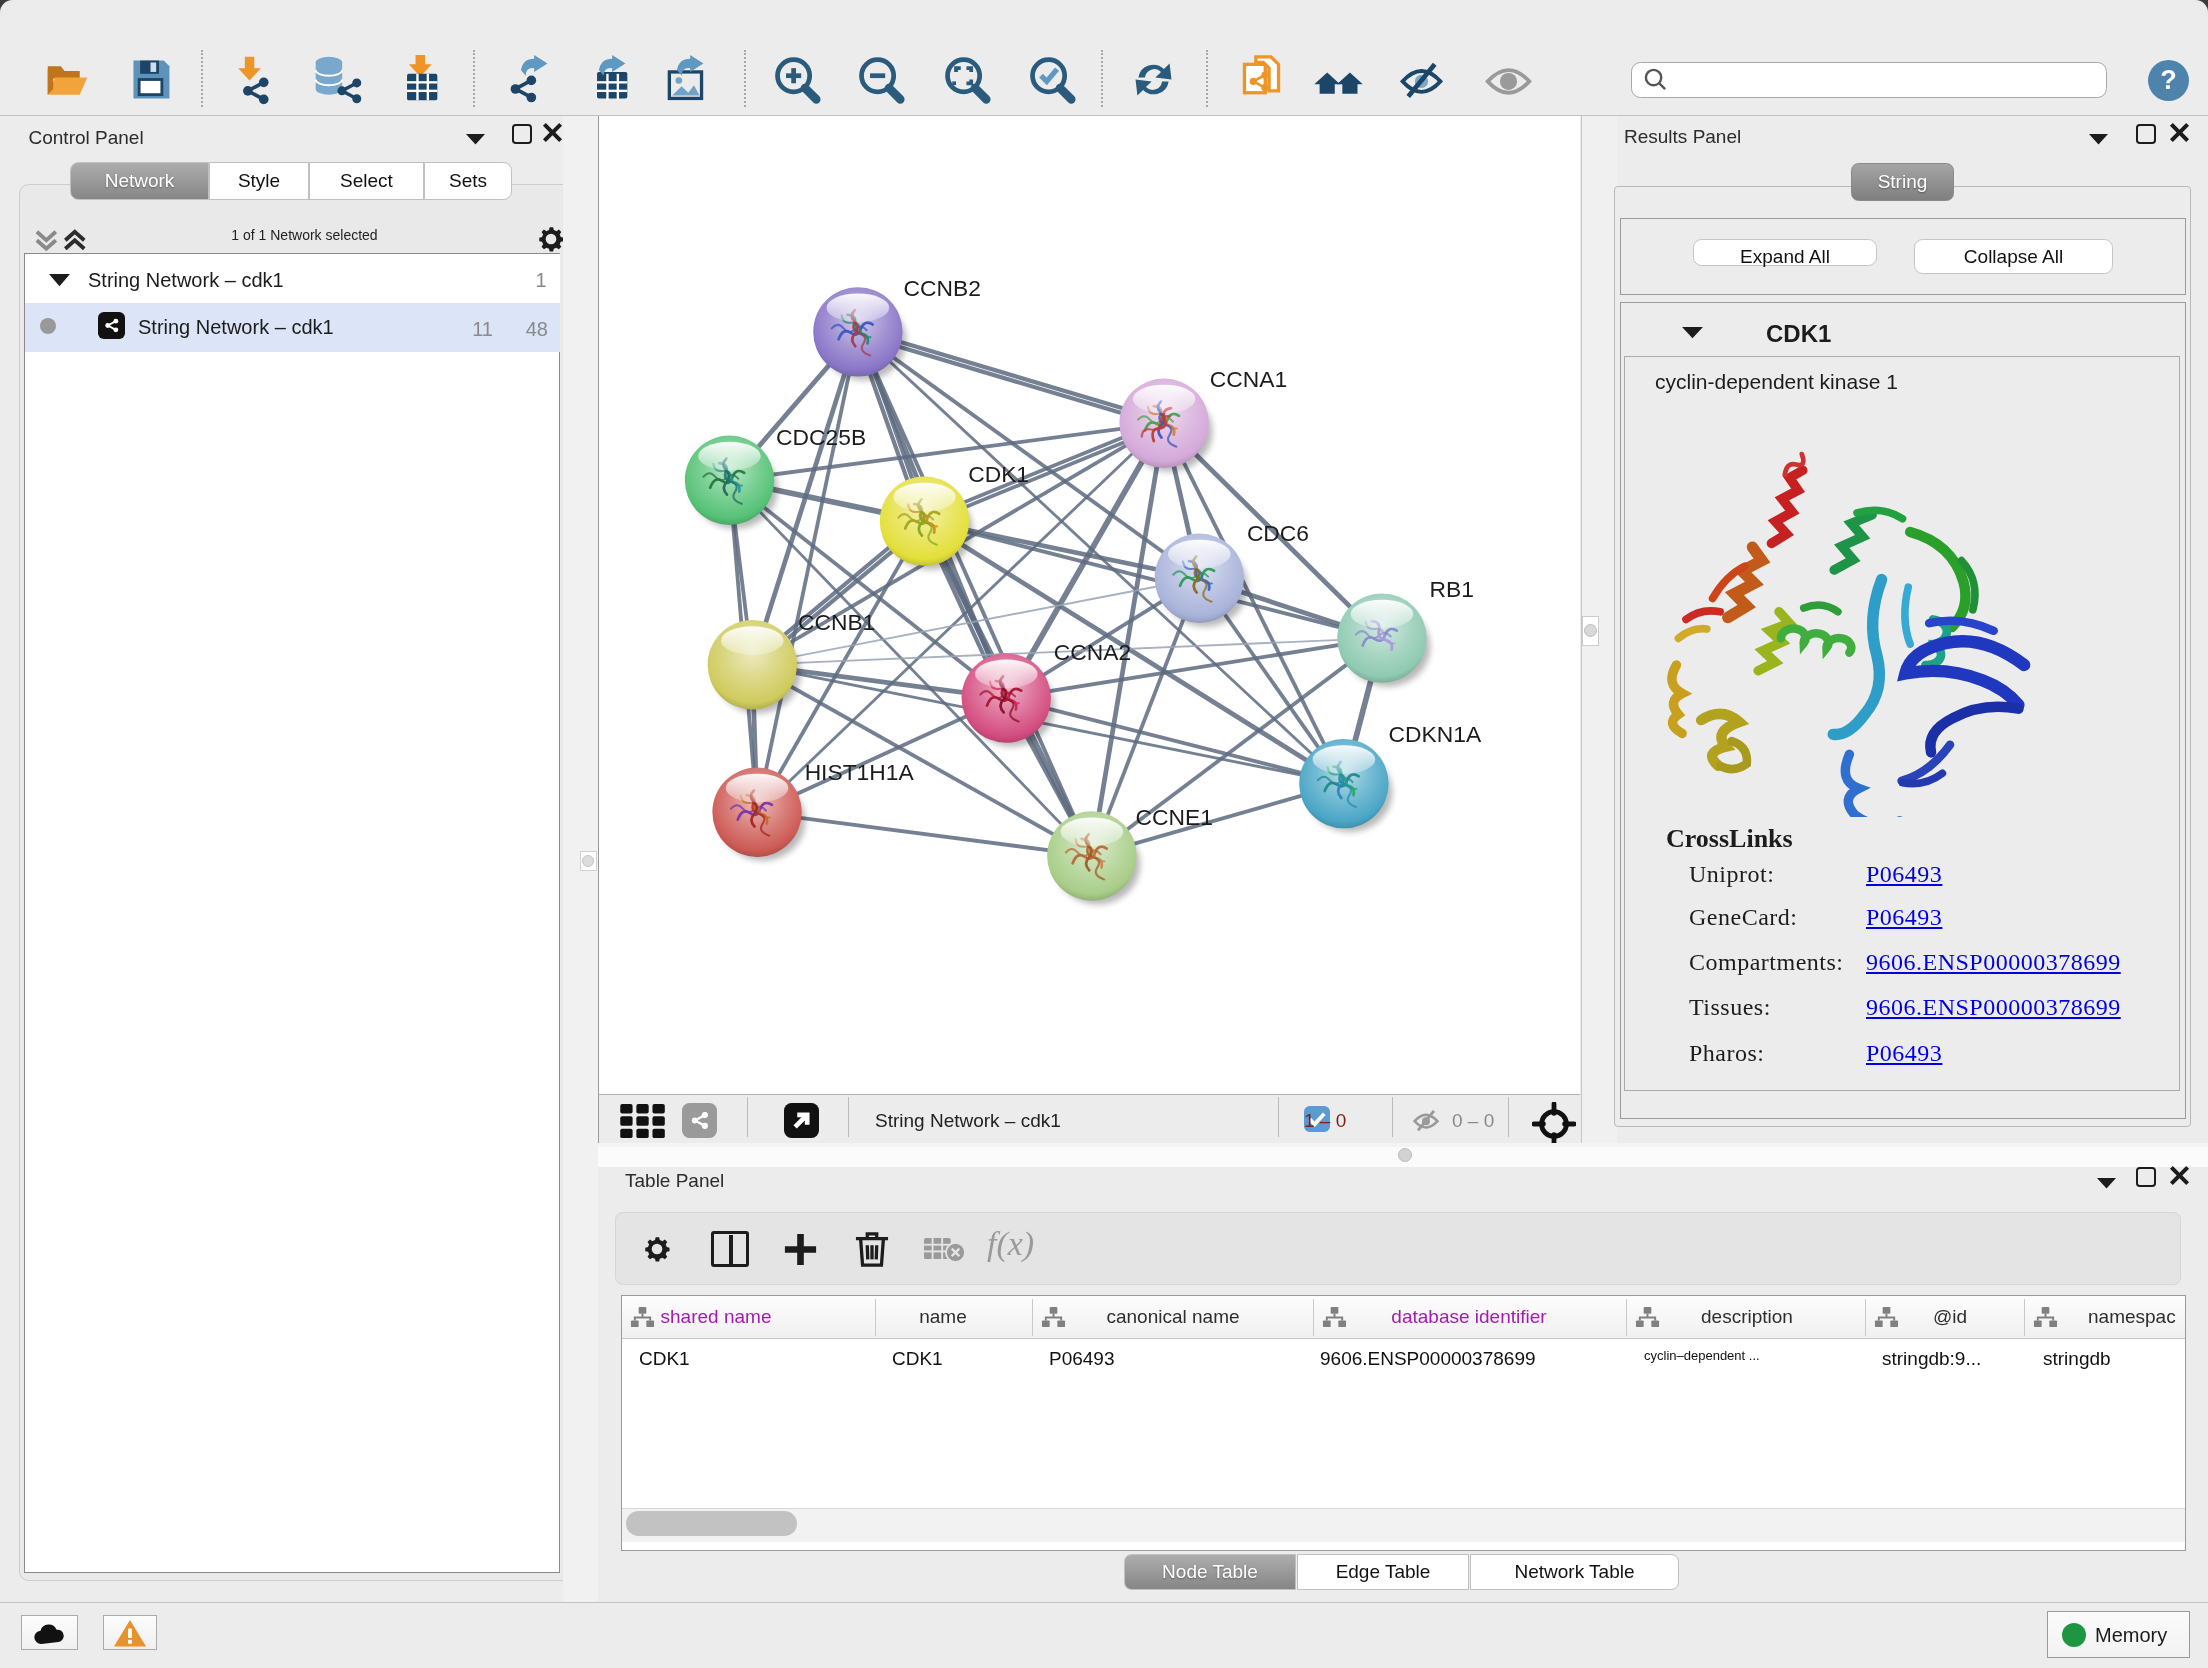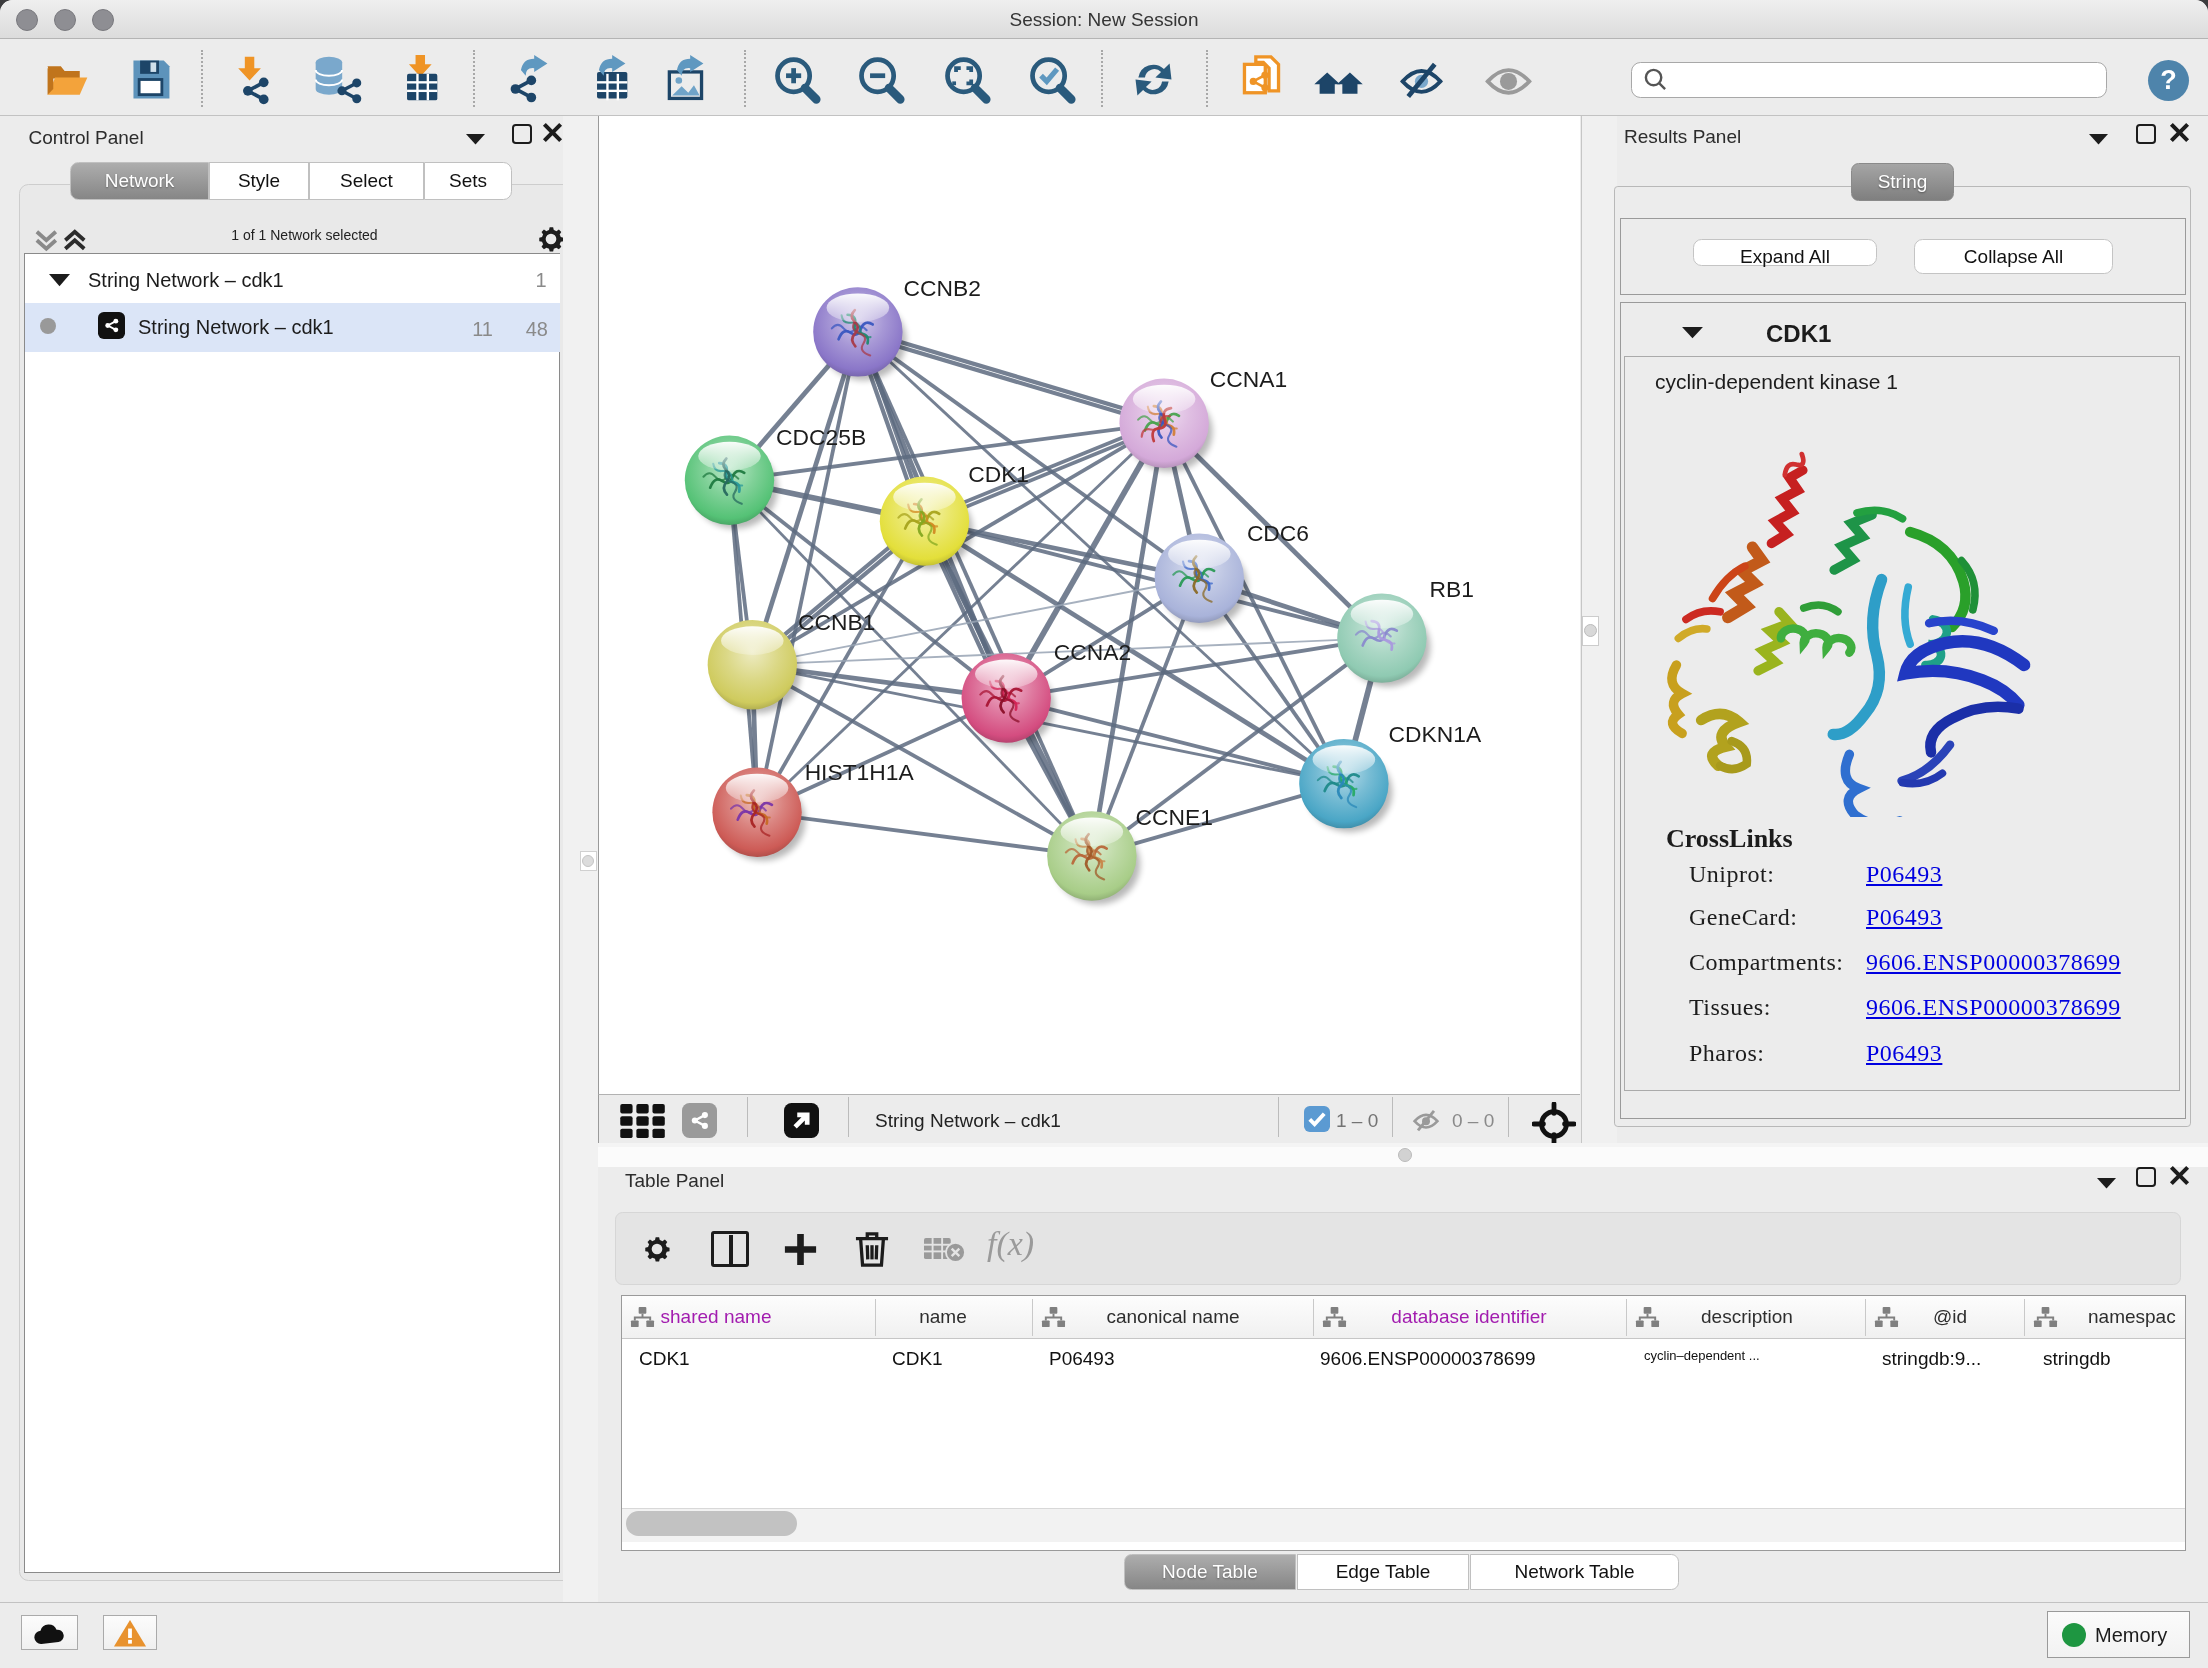--- a/index.html
+++ b/index.html
@@ -13,26 +13,20 @@
 #search{position:absolute;left:1631px;top:22px;width:476px;height:36px;background:#fff;border:1.9px solid #a8a8a8;border-radius:9.5px}
 #help{position:absolute;left:2148px;top:20px;width:41px;height:41px;border-radius:50%;background:#4e84ab;color:#fff;font-size:27px;font-weight:bold;text-align:center;line-height:40px}
 .phead{font-size:19px;color:#2c2c2c}
 .tab{position:absolute;height:38px;background:#fff;border:1px solid #c0c0c0;text-align:center;font-size:19px;line-height:36px;color:#111}
 .tabsel{background:linear-gradient(#adadad,#868686);color:#fff;text-shadow:0 1px 1.9px rgba(0,0,0,.35)}
 .gbtn{position:absolute;background:#fff;border:1px solid #c4c4c4;border-radius:8.6px;text-align:center;font-size:19px;color:#111}
 a.lnk{color:#0000e0;text-decoration:underline}
 .serif{font-family:Liberation Serif, serif;letter-spacing:0.5px}
 </style></head><body>
 <div id="win">
-<div id="titlebar">
-      <div class="tl" style="left:16px"></div>
-      <div class="tl" style="left:54px"></div>
-      <div class="tl" style="left:92px"></div>
-      <div id="title">Session: New Session</div>
-    </div>
     <div id="toolbar">
       <svg class="abs" style="left:40px;top:13.3px" width="53" height="53" viewBox="0 0 56 56">
         <path d="M8,14 h14 l4,5 h16 v8 h-30 z" fill="#c0741c"></path>
         <path d="M8,44 l8,-18 h34 l-8,18 z" fill="#f3a33b"></path>
         <path d="M8,44 v-28 h6 v22 z" fill="#c0741c"></path>
       </svg>
 <svg class="abs" style="left:124px;top:13.3px" width="53" height="53" viewBox="0 0 56 56">
         <path d="M10,8 h32 l6,6 v34 h-38 z" fill="#5d93bb"></path>
         <rect x="17" y="8" width="20" height="14" fill="#1d4568"></rect>
         <rect x="28" y="10" width="6" height="10" fill="#cfe0ec"></rect>
@@ -630,21 +624,21 @@
         <rect width="37" height="37" rx="8" fill="#111"></rect>
         <path d="M14,10 h13 v13 h-5 v-4.5 l-8.5,8.5 -3.5,-3.5 8.5,-8.5 h-4.5 z" fill="#fff"></path>
       </svg>
       <div class="abs" style="left:249px;top:1.9px;height:40px;border-left:1px solid #bbb"></div>
       <div class="abs" style="left:276px;top:15px;font-size:19px;color:#222">String Network – cdk1</div>
       <div class="abs" style="left:679px;top:1.9px;height:40px;border-left:1px solid #bbb"></div>
       <svg class="abs" style="left:705px;top:10.5px" width="26" height="26" viewBox="0 0 27 27">
         <rect width="27" height="27" rx="6" fill="#5b9ad2"></rect>
         <path d="M6,14 l5,5 10,-11" stroke="#fff" stroke-width="4" fill="none"></path>
       </svg>
-      <div class="abs" style="left:737px;top:15px;font-size:19px;color:#737373">1 – 0</div>
+      <div class="abs" style="left:705px;top:15px;font-size:19px;color:#7f1d1d">1 – 0</div>
       <div class="abs" style="left:793px;top:1.9px;height:40px;border-left:1px solid #bbb"></div>
       <svg class="abs" style="left:807px;top:8.6px" width="40" height="32" viewBox="0 0 56 56">
         <g stroke="#9a9a9a" fill="none" stroke-width="4.5">
           <path d="M8,30 q20,-22 40,0 q-20,22 -40,0 z"></path>
         </g>
         <circle cx="28" cy="30" r="7" fill="#9a9a9a"></circle>
         <line x1="14" y1="46" x2="42" y2="12" stroke="#9a9a9a" stroke-width="5"></line>
       </svg>
       <div class="abs" style="left:853px;top:15px;font-size:19px;color:#8a8a8a">0 – 0</div>
       <div class="abs" style="left:909px;top:1.9px;height:40px;border-left:1px solid #bbb"></div>

